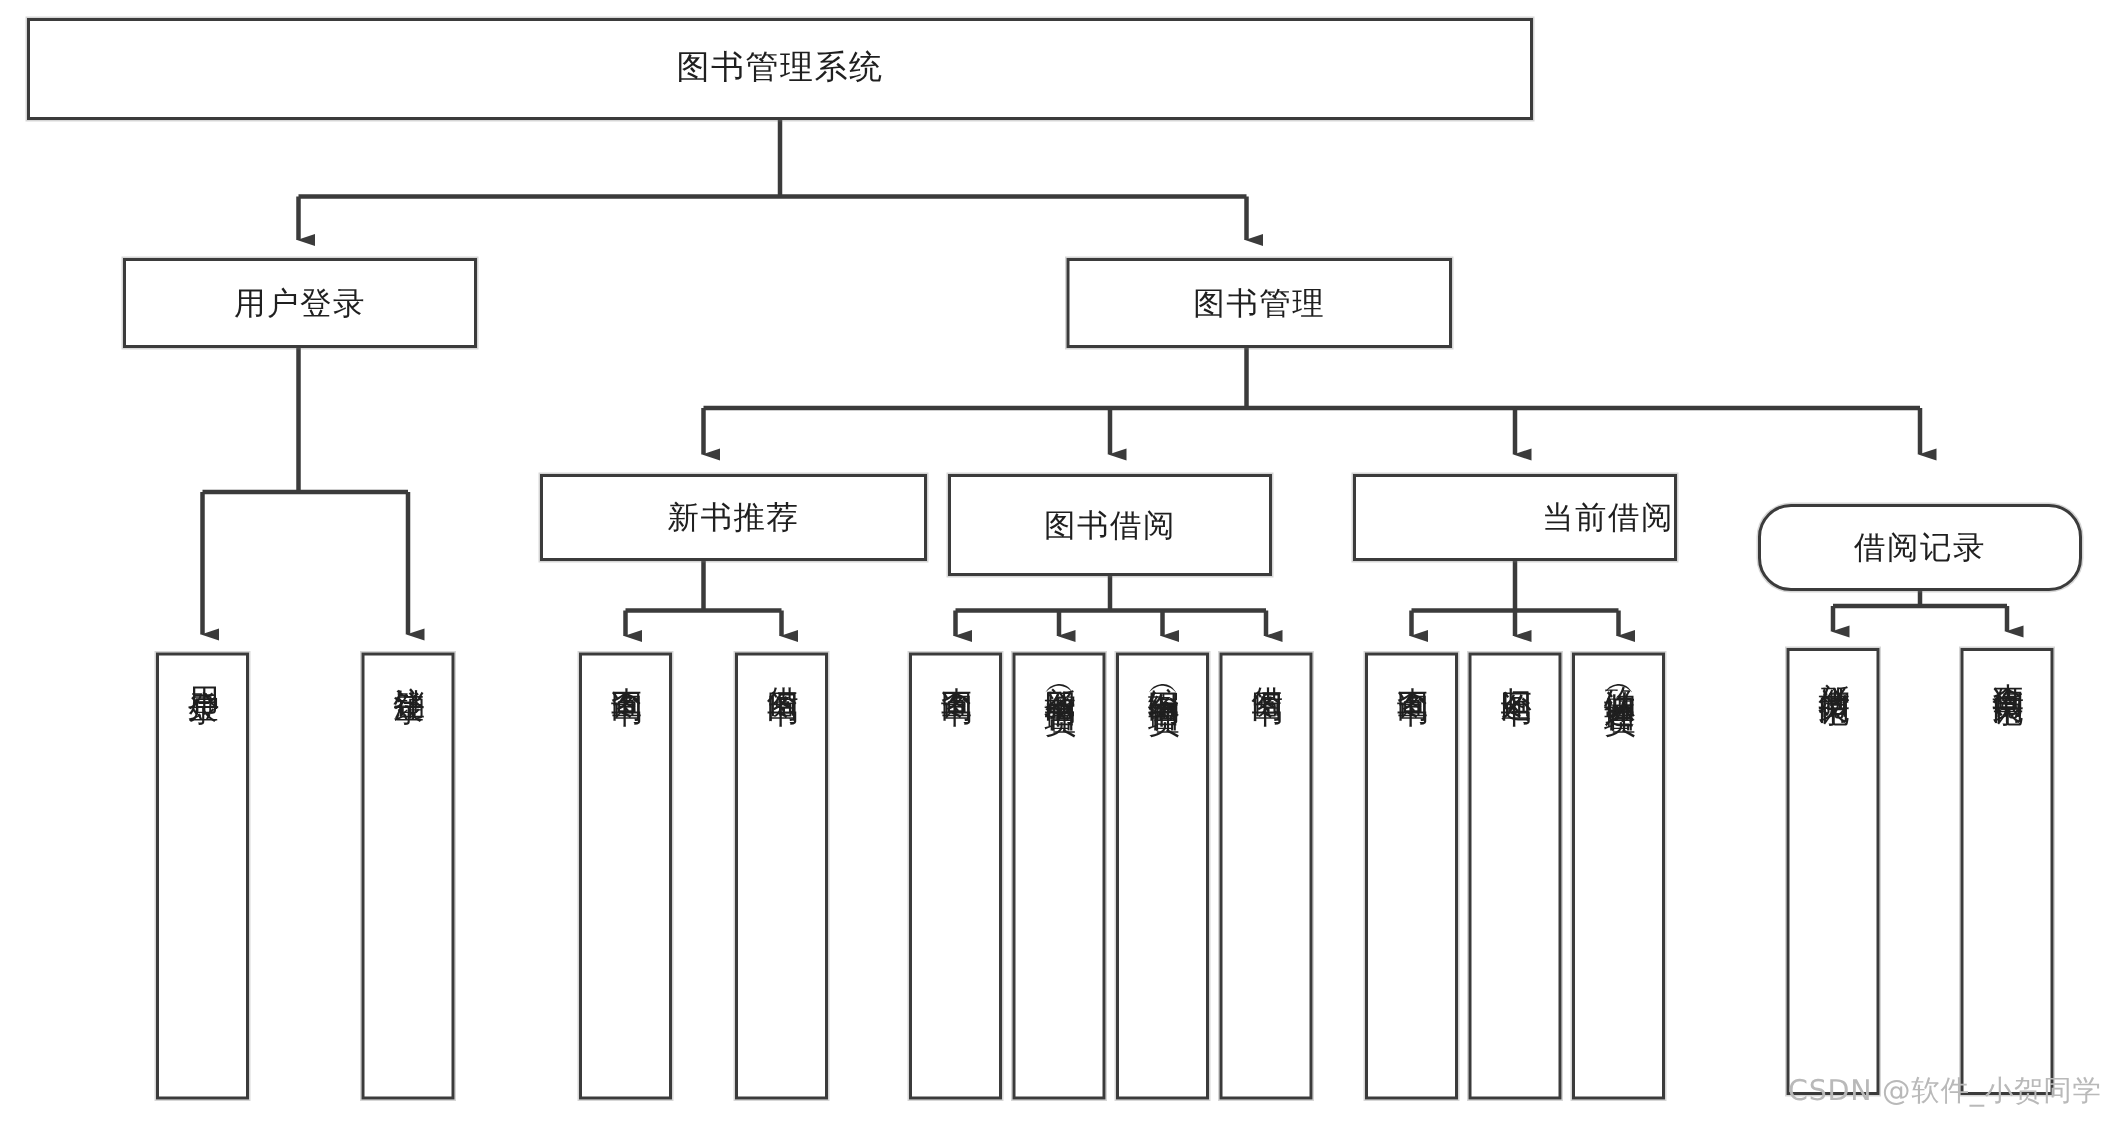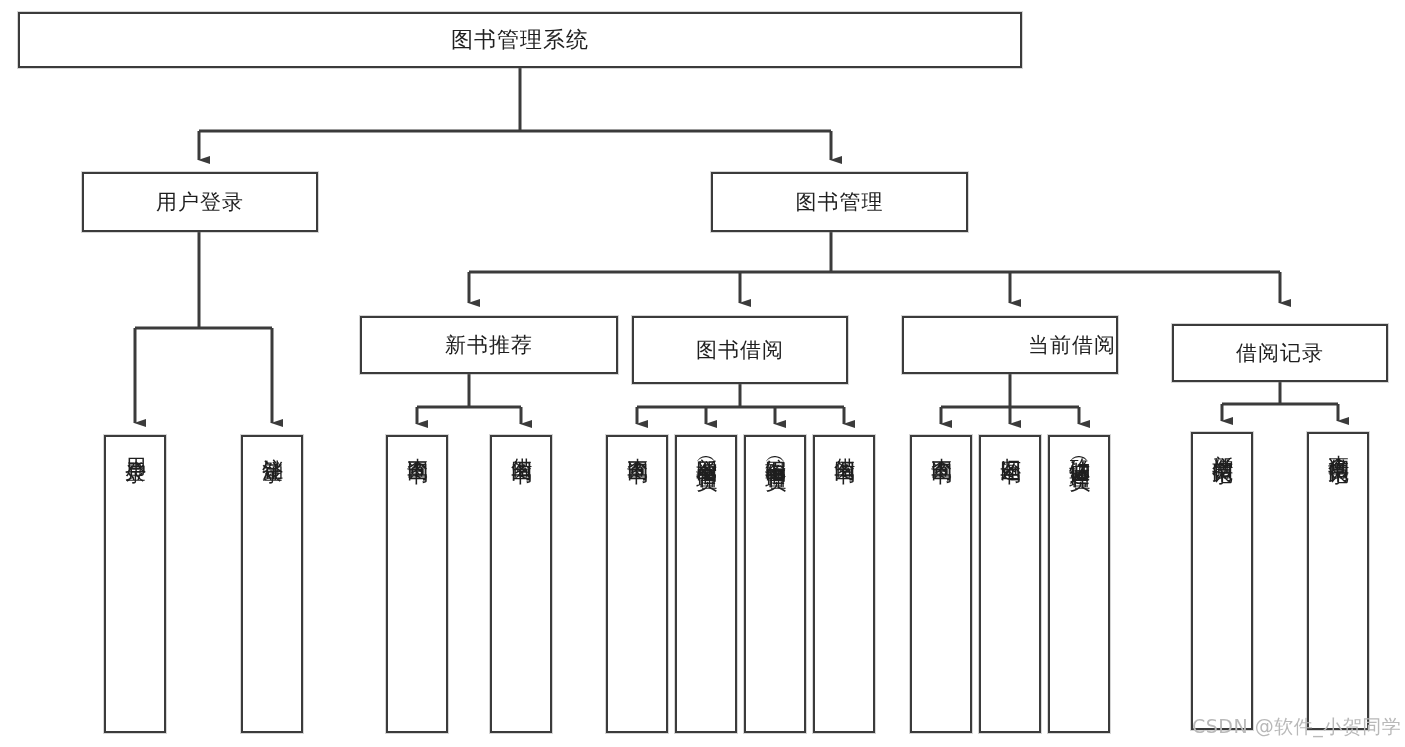--- a/index.html
+++ b/index.html
@@ -117,41 +117,41 @@
     <path d="M 941,407 L 941,424" stroke="#3b3b3b" stroke-width="3" fill="none" marker-end="url(#arrowhead)"></path>
     <path d="M 1010,407 L 1010,424" stroke="#3b3b3b" stroke-width="3" fill="none" marker-end="url(#arrowhead)"></path>
     <path d="M 1079,407 L 1079,424" stroke="#3b3b3b" stroke-width="3" fill="none" marker-end="url(#arrowhead)"></path>
 
     <path d="M 1280,374 L 1280,404" stroke="#3b3b3b" stroke-width="3" fill="none"></path>
     <path d="M 1222,404 L 1338,404" stroke="#3b3b3b" stroke-width="3" fill="none"></path>
     <path d="M 1222,404 L 1222,421" stroke="#3b3b3b" stroke-width="3" fill="none" marker-end="url(#arrowhead)"></path>
     <path d="M 1338,404 L 1338,421" stroke="#3b3b3b" stroke-width="3" fill="none" marker-end="url(#arrowhead)"></path>
   </svg>
 
-  <div class="node root" style="left:18px; top:12px; width:1004px; height:56px;">
+  <div class="node root" style="left:18px; top:12px; width:1004px; height:68px;">
     <span class="node-label">图书管理系统</span>
   </div>
 
   <div class="node level1" style="left:82px; top:172px; width:236px; height:60px;">
     <span class="node-label">用户登录</span>
   </div>
   <div class="node level1" style="left:711px; top:172px; width:257px; height:60px;">
     <span class="node-label">图书管理</span>
   </div>
 
   <div class="node level2" style="left:360px; top:316px; width:258px; height:58px;">
     <span class="node-label">新书推荐</span>
   </div>
   <div class="node level2" style="left:632px; top:316px; width:216px; height:68px;">
     <span class="node-label">图书借阅</span>
   </div>
   <div class="node level2" style="left:902px; top:316px; width:216px; height:58px;justify-content:flex-end;">
     <span class="node-label">当前借阅</span>
   </div>
-  <div class="node level2" style="left:1172px; top:324px; width:216px; height:58px;">
+  <div class="node level2" style="left:1172px; top:336px; width:216px; height:58px;border-radius:22px;">
     <span class="node-label">借阅记录</span>
   </div>
 
   <div class="node leaf" style="left:104px; top:435px; width:62px; height:298px;">
     <span class="node-label">用户登录</span>
   </div>
   <div class="node leaf" style="left:241px; top:435px; width:62px; height:298px;">
     <span class="node-label">注销登录</span>
   </div>
 

